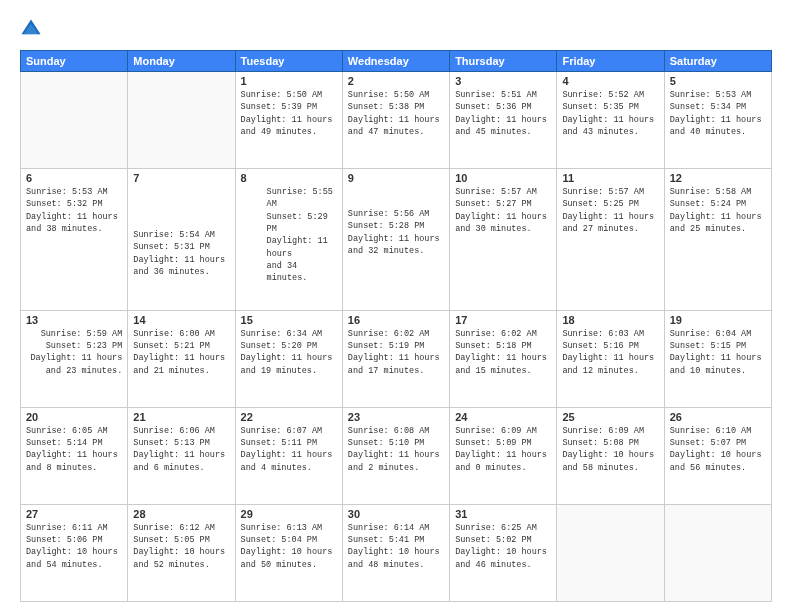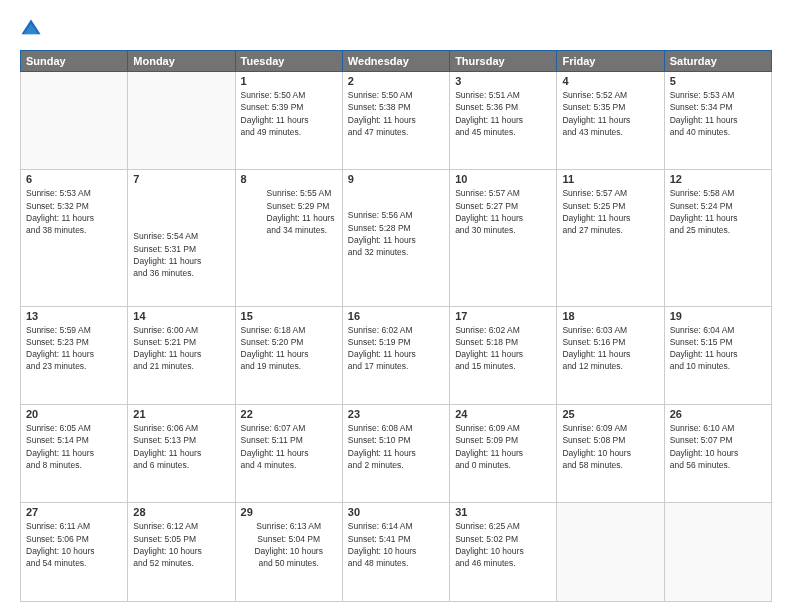--- a/index.html
+++ b/index.html
@@ -53,21 +53,21 @@
       color: #555;
     }
     .calendar {
       flex: 1;
       border: 1px solid #ccc;
       border-collapse: collapse;
       width: 100%;
       table-layout: fixed;
     }
     .calendar th {
-      background-color: #737373;
+      background-color: #3b82f6;
       color: #fff;
       font-size: 11px;
       font-weight: bold;
       padding: 4px 5px;
       text-align: left;
       border: 1px solid #2060a0;
     }
     .calendar td {
       vertical-align: top;
       border: 1px solid #ccc;
@@ -82,20 +82,21 @@
     }
     .day-num {
       font-size: 11px;
       font-weight: bold;
       color: #333;
       display: block;
       margin-bottom: 2px;
     }
     .day-info {
       line-height: 1.45;
+      font-family: Liberation Mono, monospace;
     }
   </style>
 </head>
 <body>
 
 <div class="page">
   <div class="header">
     <div class="logo">
       <svg class="logo-icon" viewBox="0 0 30 30">
         <polygon points="15,2 28,22 2,22" fill="#1a6bbf"></polygon>
@@ -211,35 +212,35 @@
             <span class="day-num">12</span>
             <div class="day-info" style="white-space: pre-line;">Sunrise: 5:58 AM
 Sunset: 5:24 PM
 Daylight: 11 hours
 and 25 minutes.</div>
           </td>
         </tr>
         <tr>
           <td>
             <span class="day-num">13</span>
-            <div class="day-info" style="white-space: pre-line;">Sunrise: 5:59 AM
+            <div class="day-info" style="white-space: pre-line; text-align: right;">Sunrise: 5:59 AM
 Sunset: 5:23 PM
 Daylight: 11 hours
 and 23 minutes.</div>
           </td>
           <td>
             <span class="day-num">14</span>
             <div class="day-info" style="white-space: pre-line;">Sunrise: 6:00 AM
 Sunset: 5:21 PM
 Daylight: 11 hours
 and 21 minutes.</div>
           </td>
           <td>
             <span class="day-num">15</span>
-            <div class="day-info" style="white-space: pre-line;">Sunrise: 6:18 AM
+            <div class="day-info" style="white-space: pre-line;">Sunrise: 6:34 AM
 Sunset: 5:20 PM
 Daylight: 11 hours
 and 19 minutes.</div>
           </td>
           <td>
             <span class="day-num">16</span>
             <div class="day-info" style="white-space: pre-line;">Sunrise: 6:02 AM
 Sunset: 5:19 PM
 Daylight: 11 hours
 and 17 minutes.</div>
@@ -327,21 +328,21 @@
           </td>
           <td>
             <span class="day-num">28</span>
             <div class="day-info" style="white-space: pre-line;">Sunrise: 6:12 AM
 Sunset: 5:05 PM
 Daylight: 10 hours
 and 52 minutes.</div>
           </td>
           <td>
             <span class="day-num">29</span>
-            <div class="day-info" style="white-space: pre-line; text-align: center;">Sunrise: 6:13 AM
+            <div class="day-info" style="white-space: pre-line;">Sunrise: 6:13 AM
 Sunset: 5:04 PM
 Daylight: 10 hours
 and 50 minutes.</div>
           </td>
           <td>
             <span class="day-num">30</span>
             <div class="day-info" style="white-space: pre-line;">Sunrise: 6:14 AM
 Sunset: 5:41 PM
 Daylight: 10 hours
 and 48 minutes.</div>

